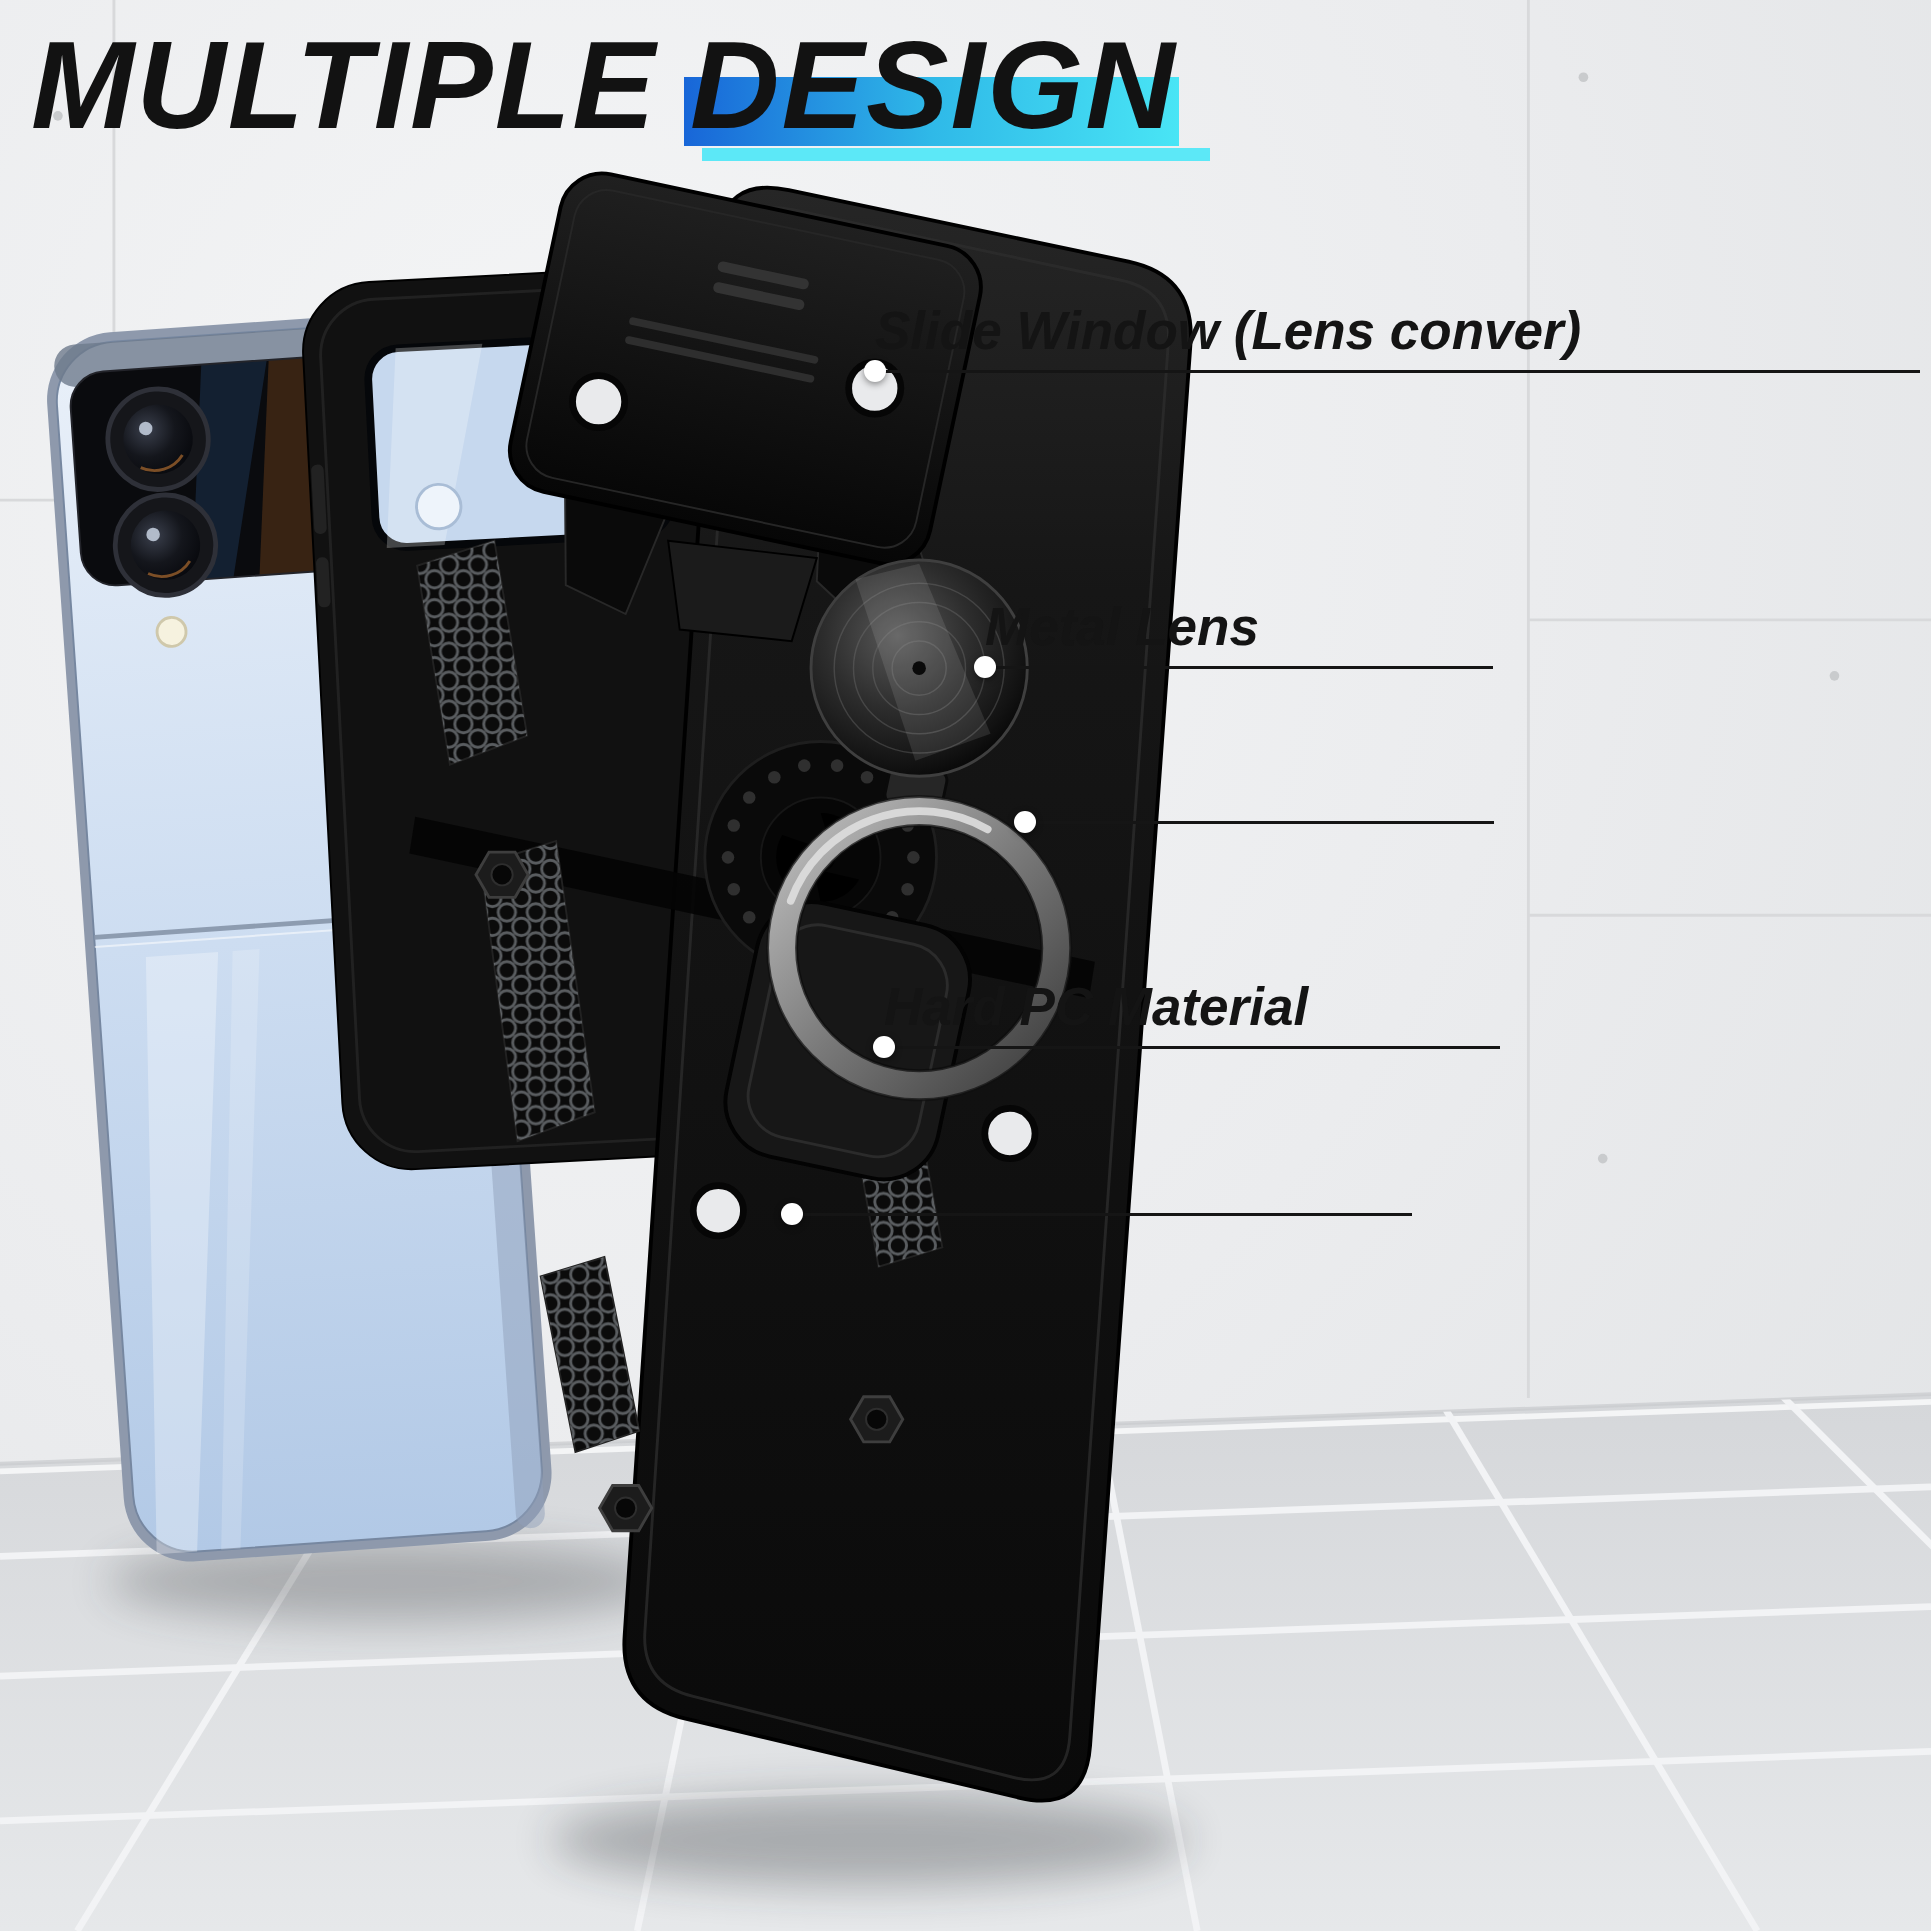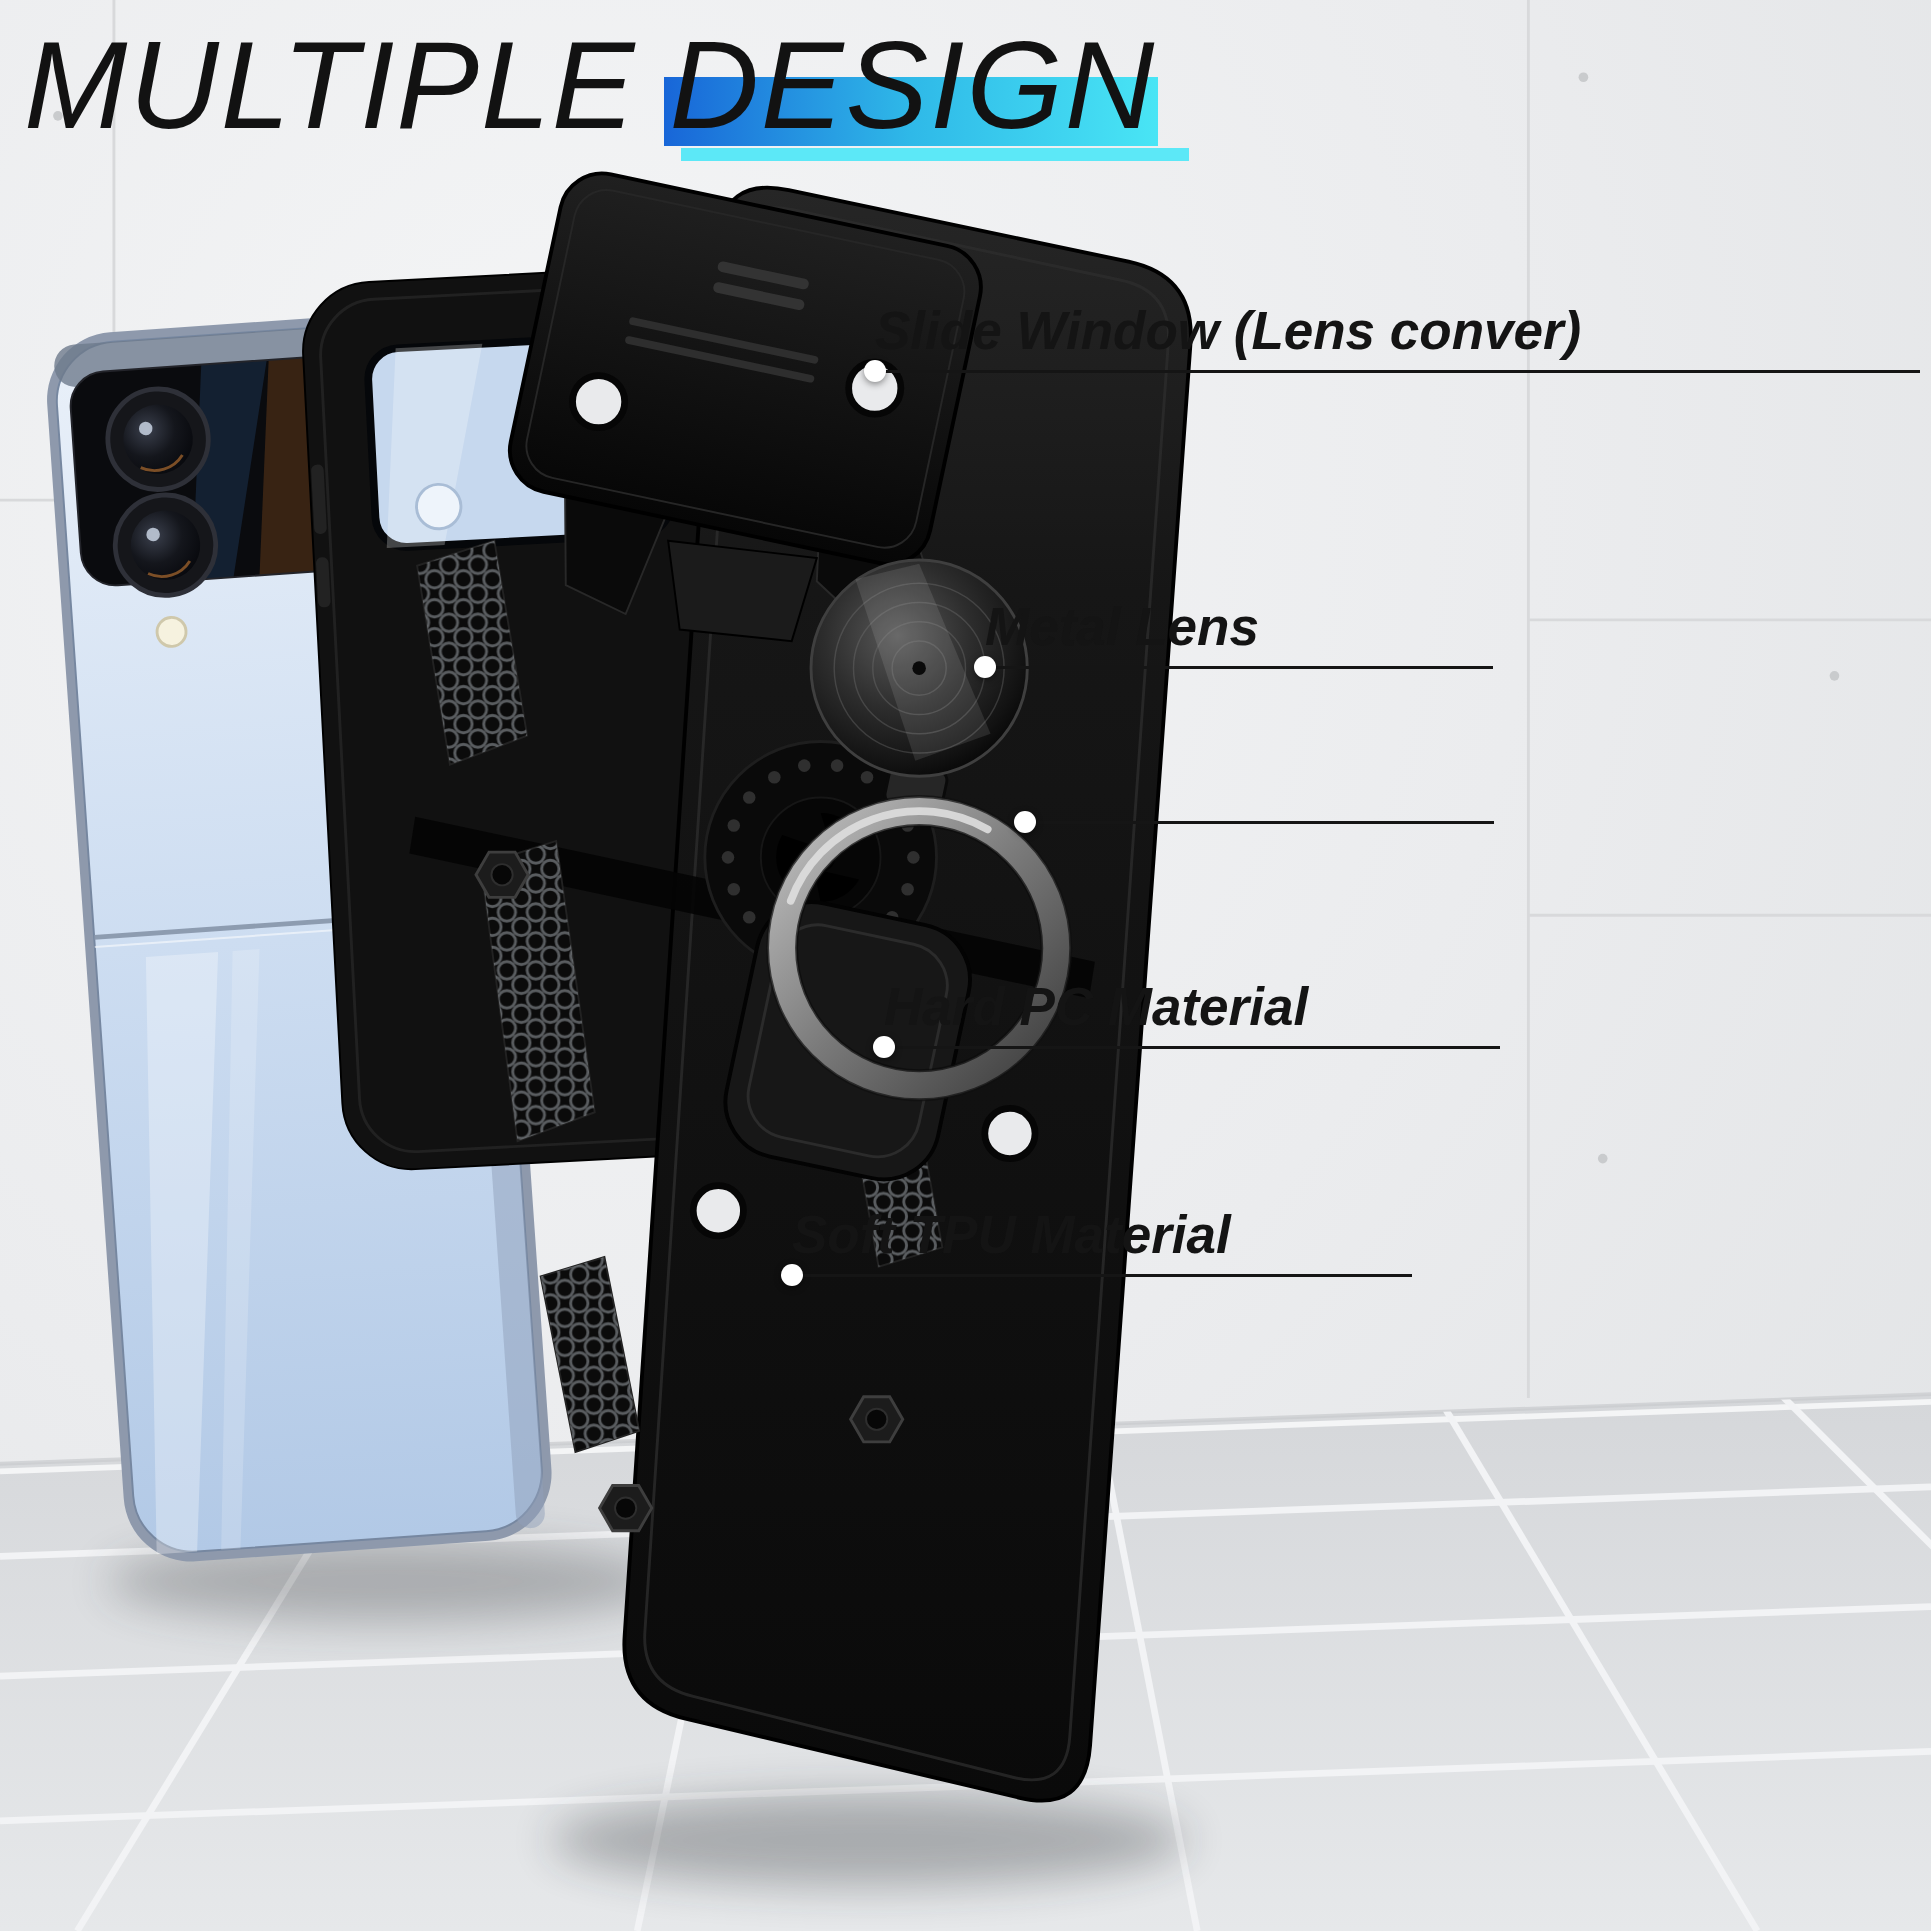--- a/index.html
+++ b/index.html
@@ -3,22 +3,22 @@
 <meta charset="utf-8">
 <style>
   html,body{margin:0;padding:0;background:#fff;}
   .stage{
     position:relative;width:1931px;height:1931px;overflow:hidden;
     background:radial-gradient(ellipse at 30% 25%, #f4f5f6 0%, #ebecee 50%, #e0e2e4 100%);
     font-family:"Liberation Sans", sans-serif;
   }
   svg.scene{position:absolute;left:0;top:0;width:1931px;height:1931px;}
   .title{
-    position:absolute;left:24px;top:17.4px;z-index:5;
-    font-style:italic;font-weight:normal;font-size:124px;line-height:1.1;
+    position:absolute;left:31px;top:17.4px;z-index:5;
+    font-style:italic;font-weight:bold;font-size:124px;line-height:1.1;
     letter-spacing:1.9px;color:#121212;white-space:nowrap;text-align:right;
   }
   .title .word{position:relative;display:inline-block;}
   .title .word.first{margin-right:33px;}
   .design-wrap .hl{
     position:absolute;left:-5.8px;right:-1.9px;top:44%;height:50%;z-index:0;
     background:linear-gradient(90deg,#1866d8 0%,#2fb9e8 50%,#49e5f5 100%);
   }
   .design-wrap .hl2{
     position:absolute;left:11.6px;right:-33px;bottom:-7.7px;height:13.5px;z-index:0;
@@ -286,17 +286,16 @@
   </div>
   <div class="callout co-stand">
     <span class="dot"></span>
   </div>
   <div class="callout co-pc">
     <span class="dot"></span>
     <span>Hard PC Material</span>
   </div>
   <div class="callout co-tpu">
     <span class="dot"></span>
-    <span>Soft TPU Material</span>
   </div>
 
 </div>
 
 
 </body></html>

